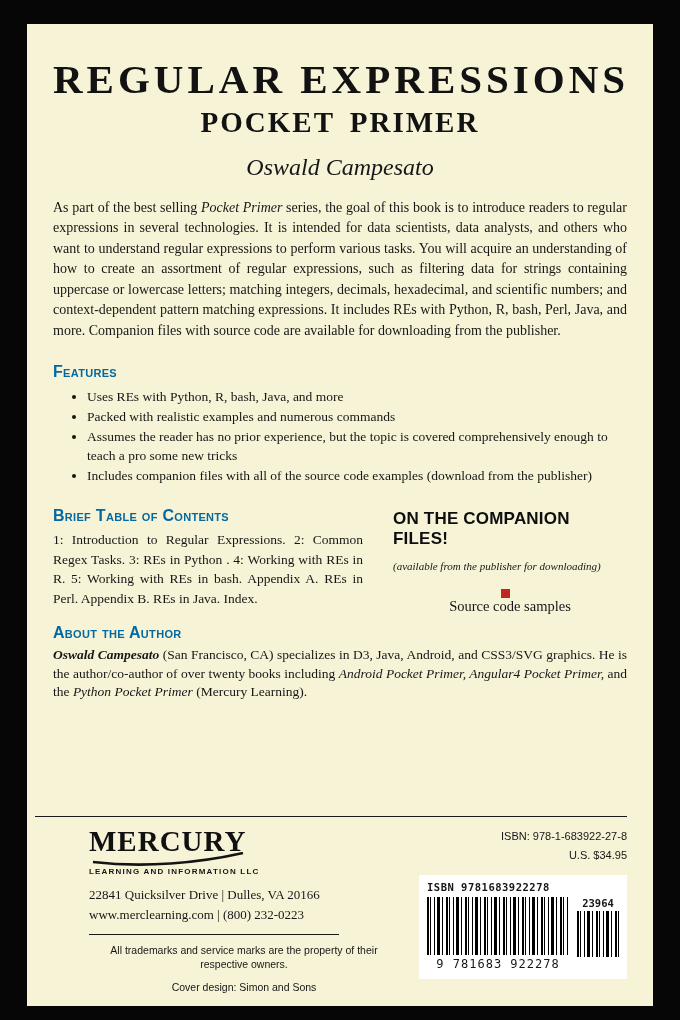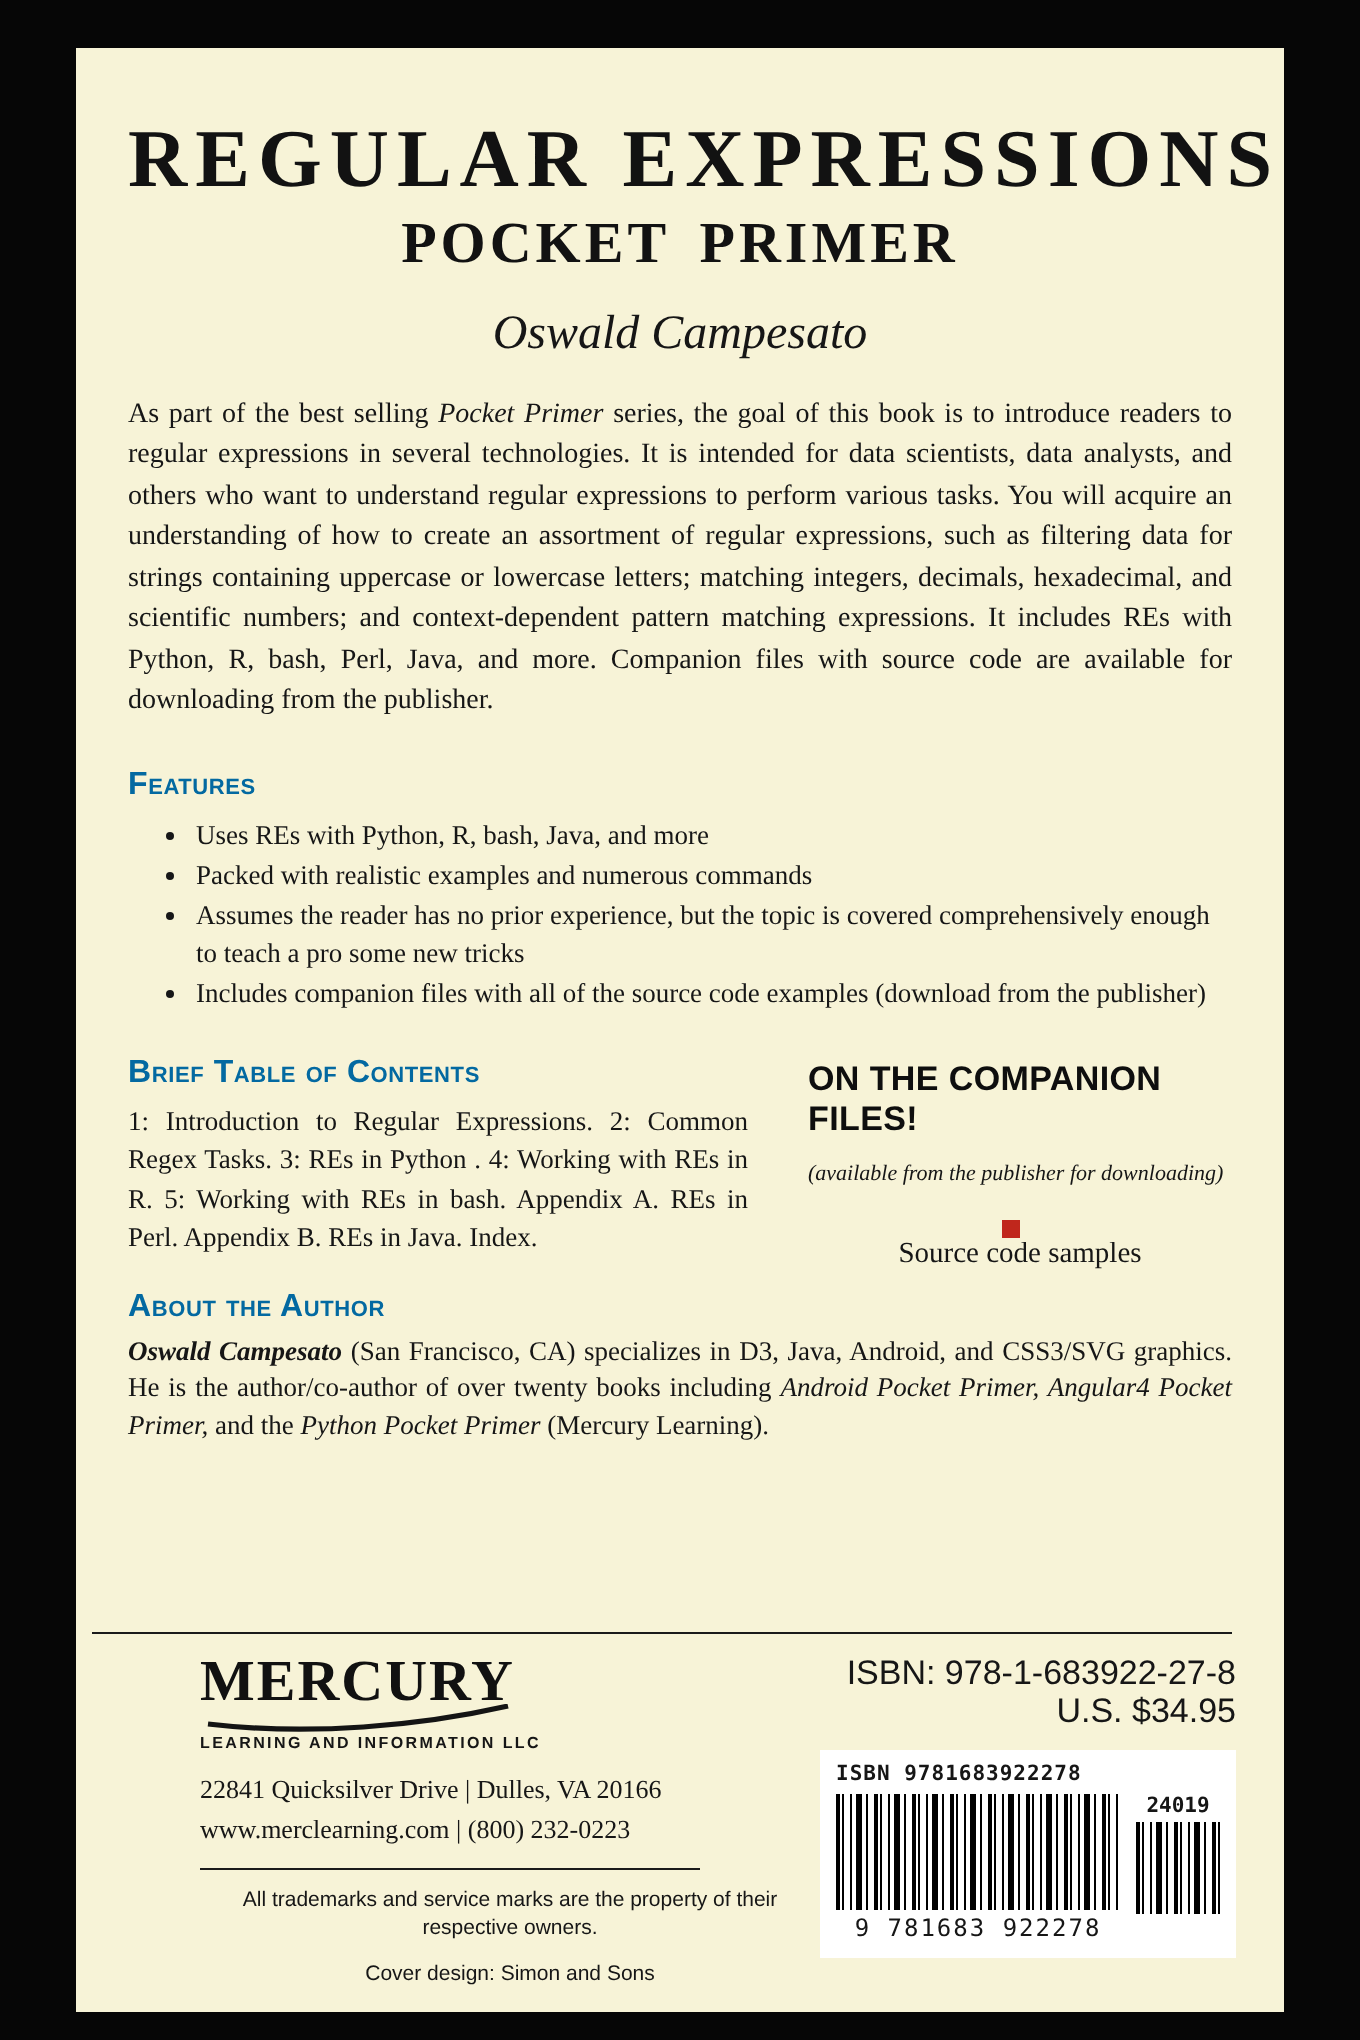--- a/index.html
+++ b/index.html
@@ -1,21 +1,21 @@
 <!DOCTYPE html>
 <html style="--color-background: #f7f3d7; --color-frame: #060606; --color-accent-red: #c0271c;"><head>
 <meta charset="utf-8">
 <style>
   html, body { margin: 0; padding: 0; }
   body { background: #333; }
 
   .page {
     width: 680px; height: 1020px;
     box-sizing: border-box;
-    padding: 24px 38px 14px;
+    padding: 24px 27px 14px;
     background: var(--color-frame, #060606);
     margin: 0 auto;
   }
 
   .cover {
     background: var(--color-background, #f7f3d7);
     height: 100%;
     box-sizing: border-box;
     padding: 8px 26px 14px;
     position: relative;
@@ -175,21 +175,21 @@
     line-height: 14.5px;
     width: 310px;
     text-align: center;
   }
   .cover-design { margin-top: 8px; }
 
   .purchase { text-align: right; }
   .isbn-line, .price-line {
     margin: 0;
     font-family: "Liberation Sans", "DejaVu Sans", sans-serif;
-    font-size: 17px;
+    font-size: 11px;
     line-height: 19px;
   }
   .barcode {
     background: #ffffff;
     width: 208px;
     box-sizing: border-box;
     padding: 6px 8px 8px;
     margin-top: 10px;
     margin-left: auto;
     text-align: left;
@@ -307,21 +307,21 @@
           <div class="barcode">
             <div class="bc-header">
               <span>ISBN 9781683922278</span>
             </div>
             <div class="bc-row">
               <div class="bc-main">
                 <div class="bars"></div>
                 <div class="bc-digits">9 781683 922278</div>
               </div>
               <div class="bc-addon">
-                <div class="bc-addon-num">24019</div>
+                <div class="bc-addon-num">23964</div>
                 <div class="bars addon-bars"></div>
               </div>
             </div>
           </div>
         </div>
 
       </div>
     </div>
 
   </div>

